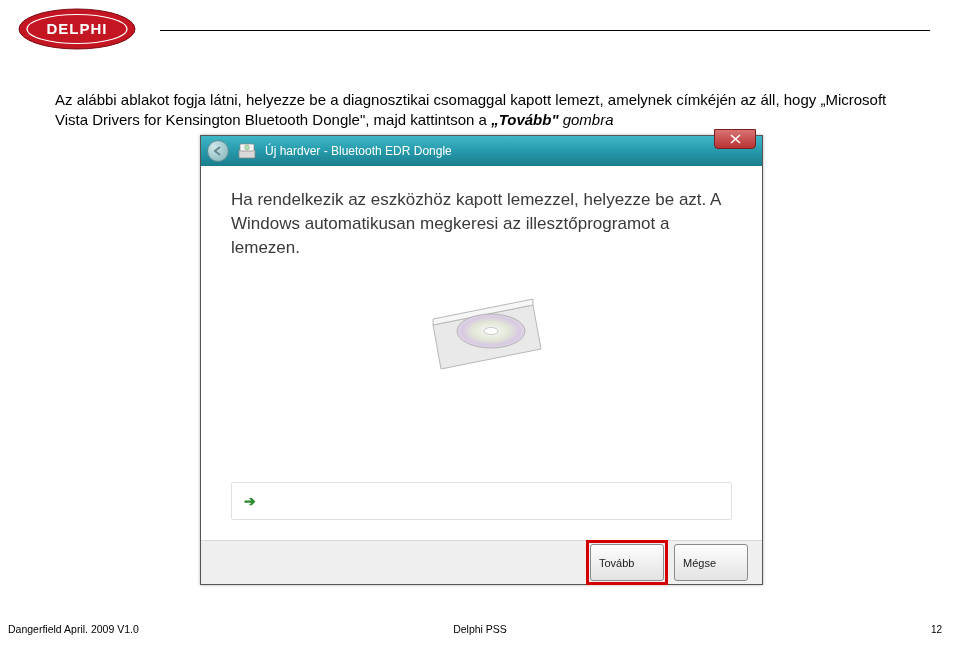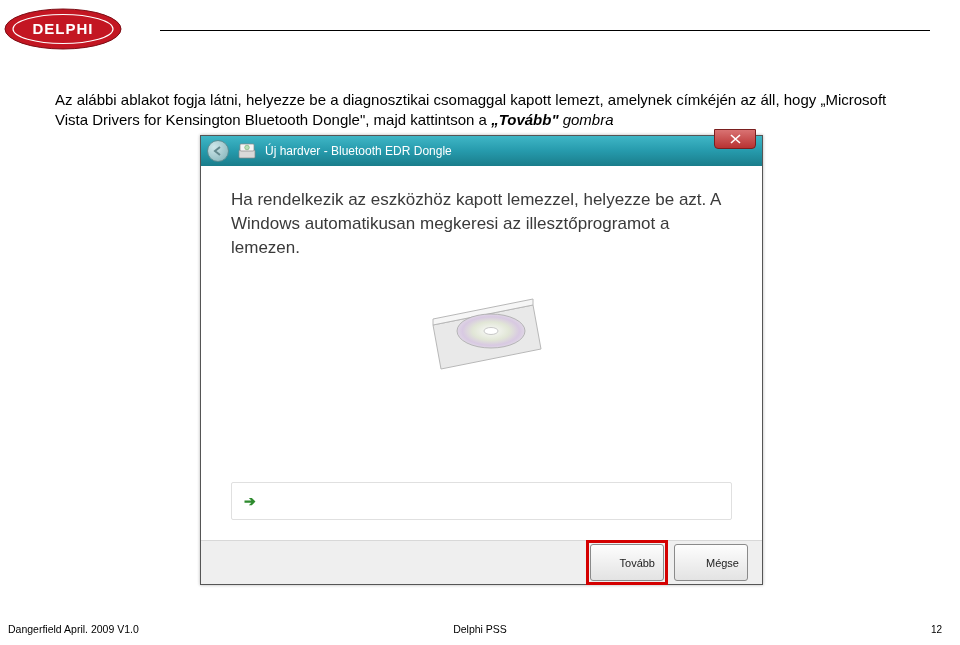--- a/index.html
+++ b/index.html
@@ -7,21 +7,21 @@
       width: 960px;
       height: 645px;
       background: #fff;
       font-family: Arial, sans-serif;
       position: relative;
       overflow: hidden;
     }
     .logo-area {
       position: absolute;
       top: 8px;
-      left: 4px;
+      left: 18px;
       text-align: center;
     }
     .delphi-logo {
       width: 118px;
       height: 42px;
     }
     .top-rule {
       position: absolute;
       top: 30px;
       left: 160px;
@@ -148,21 +148,21 @@
     .btn {
       min-width: 74px;
       height: 37px;
       border: 1px solid #8a8a8a;
       border-radius: 3px;
       background: linear-gradient(to bottom, #fdfdfd, #e3e3e3);
       font-size: 11px;
       color: #222;
       display: flex;
       align-items: center;
-      justify-content: flex-end;
+      justify-content: flex-start;
       padding: 16px 8px;
     }
     .btn-highlight {
       position: relative;
     }
     .btn-highlight::after {
       content: "";
       position: absolute;
       left: -5px; right: -5px; top: -5px; bottom: -5px;
       border: 3px solid #d40000;

